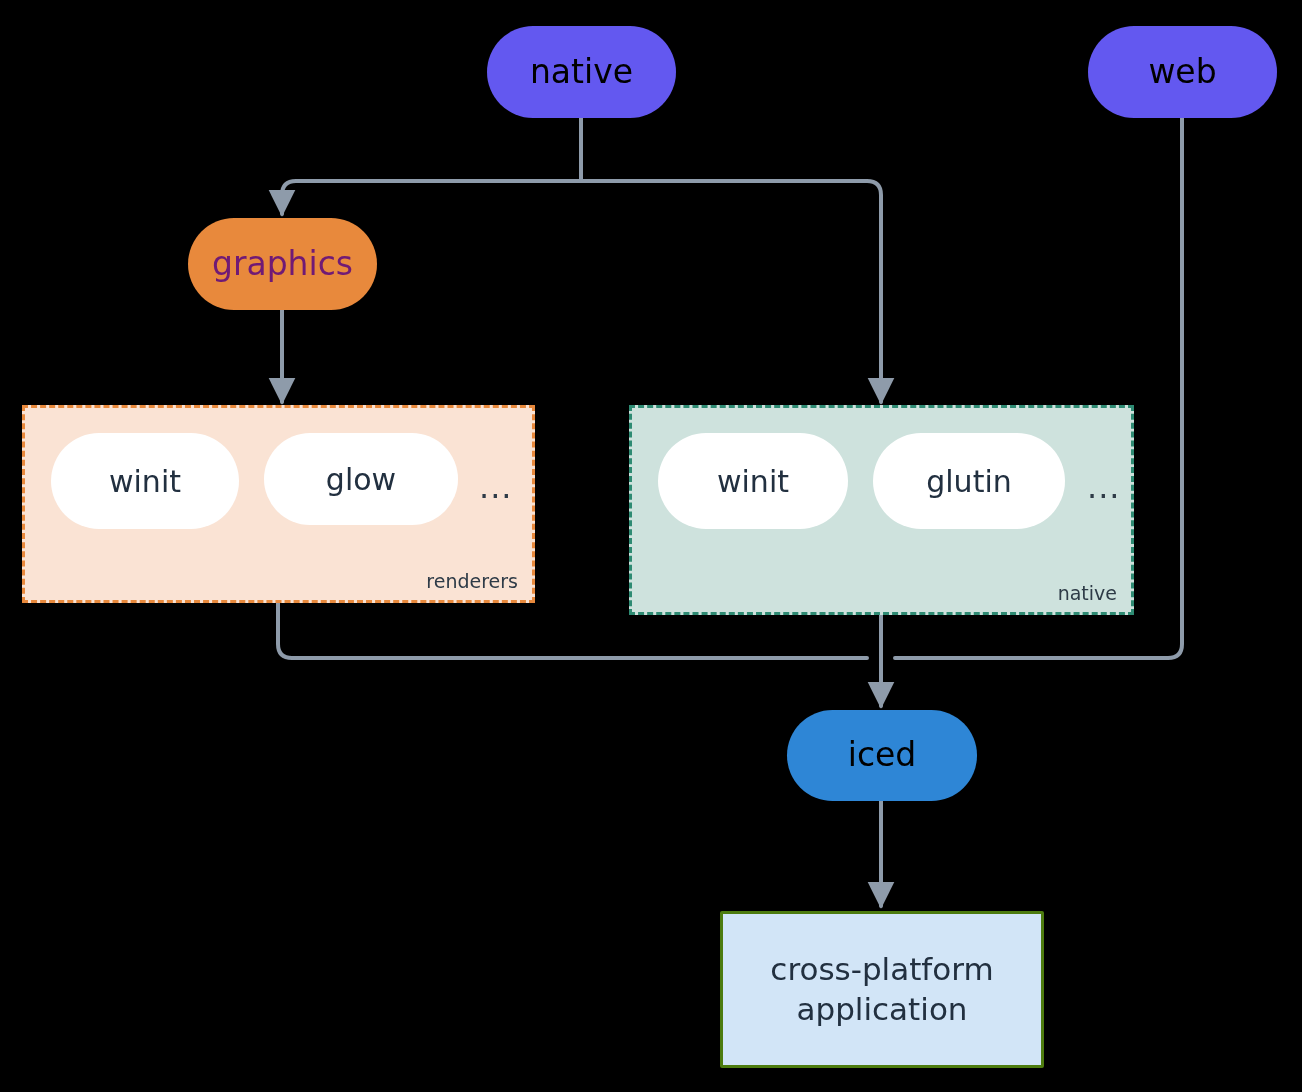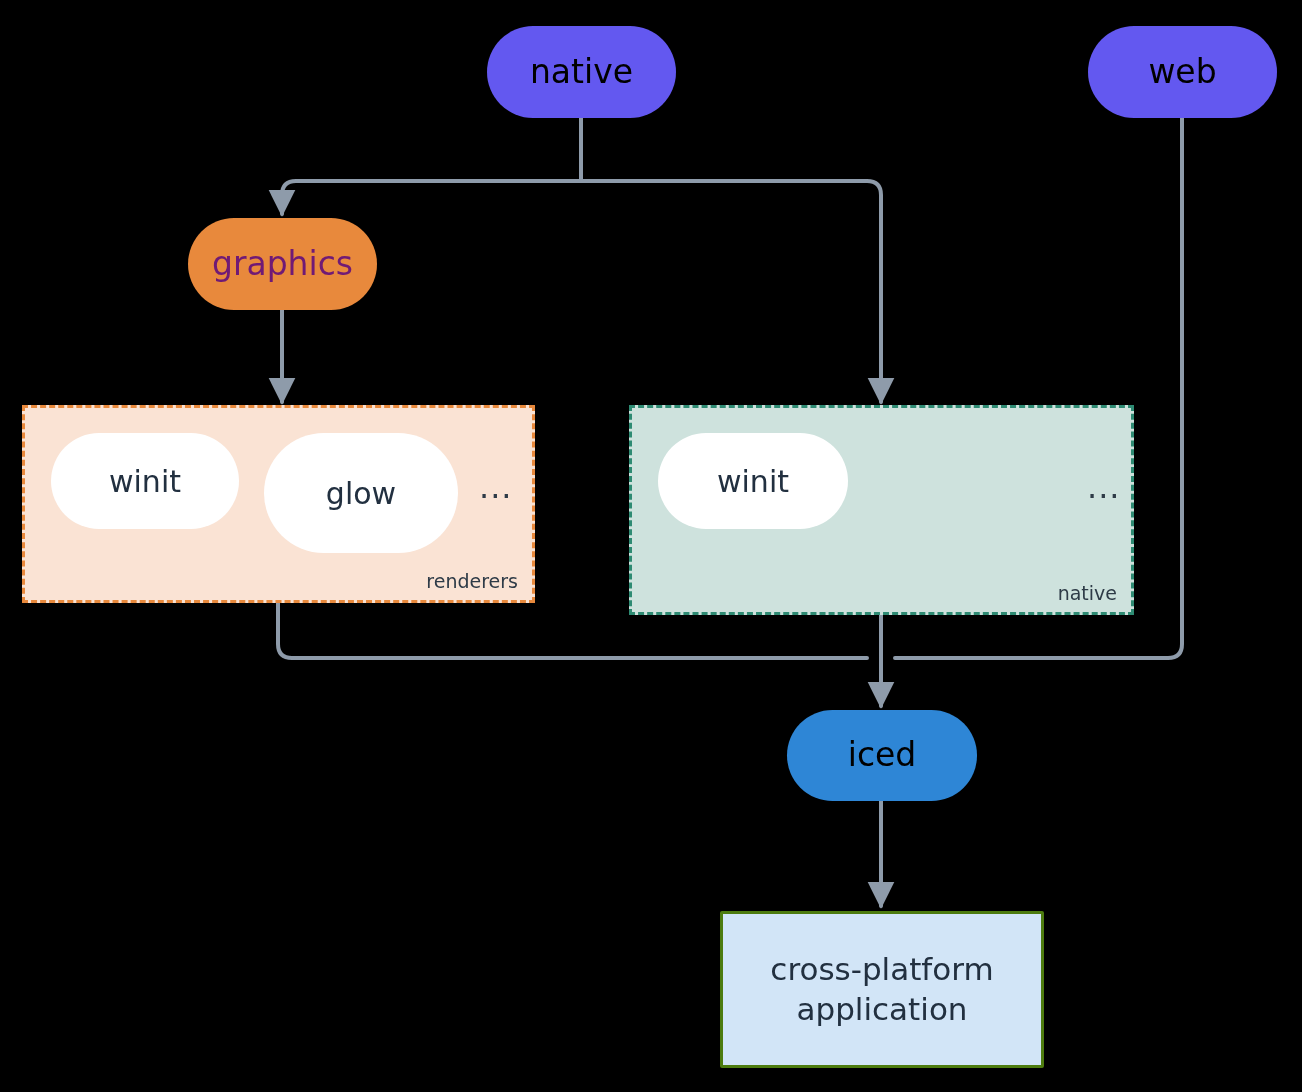--- a/index.html
+++ b/index.html
@@ -147,30 +147,33 @@
   </div>
 
   <div class="node pill-graphics" style="left:188px; top:218px; width:189px; height:92px;">
     <span>graphics</span>
   </div>
 
   <div class="group group-renderers" style="left:22px; top:405px; width:513px; height:198px;">
     <div class="chip" style="left:26px; top:25px; width:188px; height:96px;">
       <span>winit</span>
     </div>
-    <div class="chip" style="left:239px; top:25px; width:194px; height:120px;">
+    <div class="chip" style="left:239px; top:25px; width:194px; height:92px;">
       <span>glow</span>
     </div>
     <div class="ellipsis" style="left:454px; top:63px;">...</div>
     <div class="group-label">renderers</div>
   </div>
 
   <div class="group group-shells" style="left:629px; top:405px; width:505px; height:210px;">
     <div class="chip" style="left:26px; top:25px; width:190px; height:96px;">
       <span>winit</span>
+    </div>
+    <div class="chip" style="left:241px; top:25px; width:192px; height:96px;">
+      <span>glutin</span>
     </div>
     <div class="ellipsis" style="left:455px; top:63px;">...</div>
     <div class="group-label">native</div>
   </div>
 
   <div class="node pill-iced" style="left:787px; top:710px; width:190px; height:91px;">
     <span>iced</span>
   </div>
 
   <div class="node box-app" style="left:720px; top:911px; width:324px; height:157px;">

